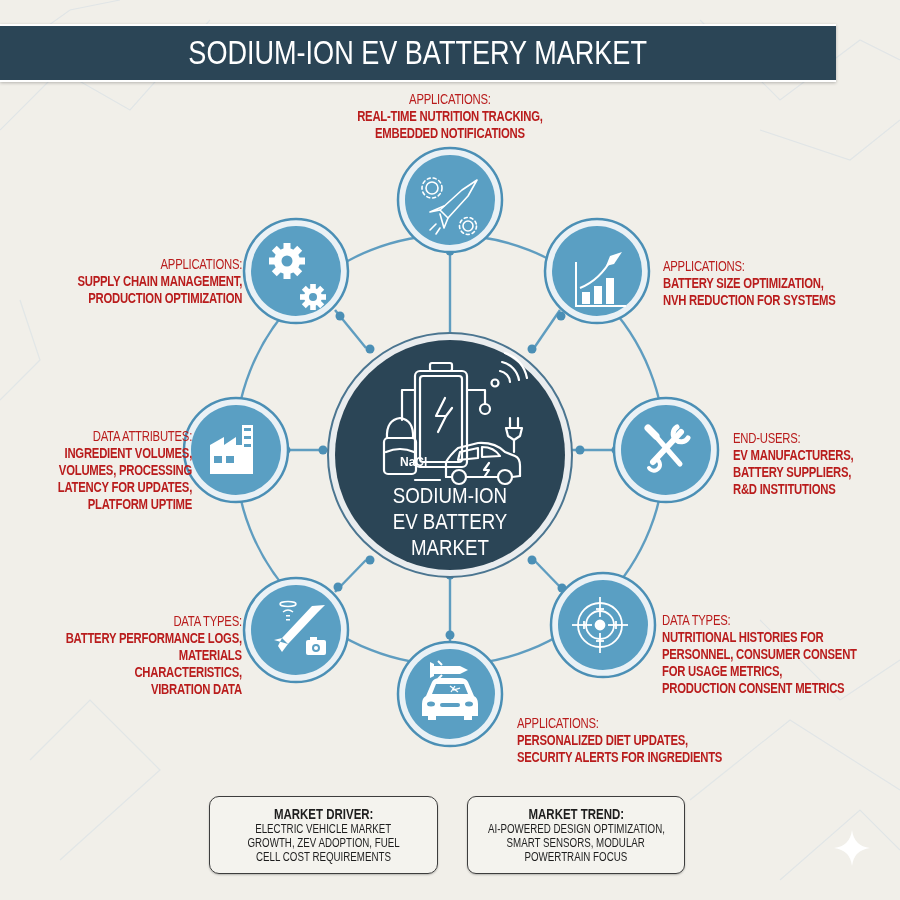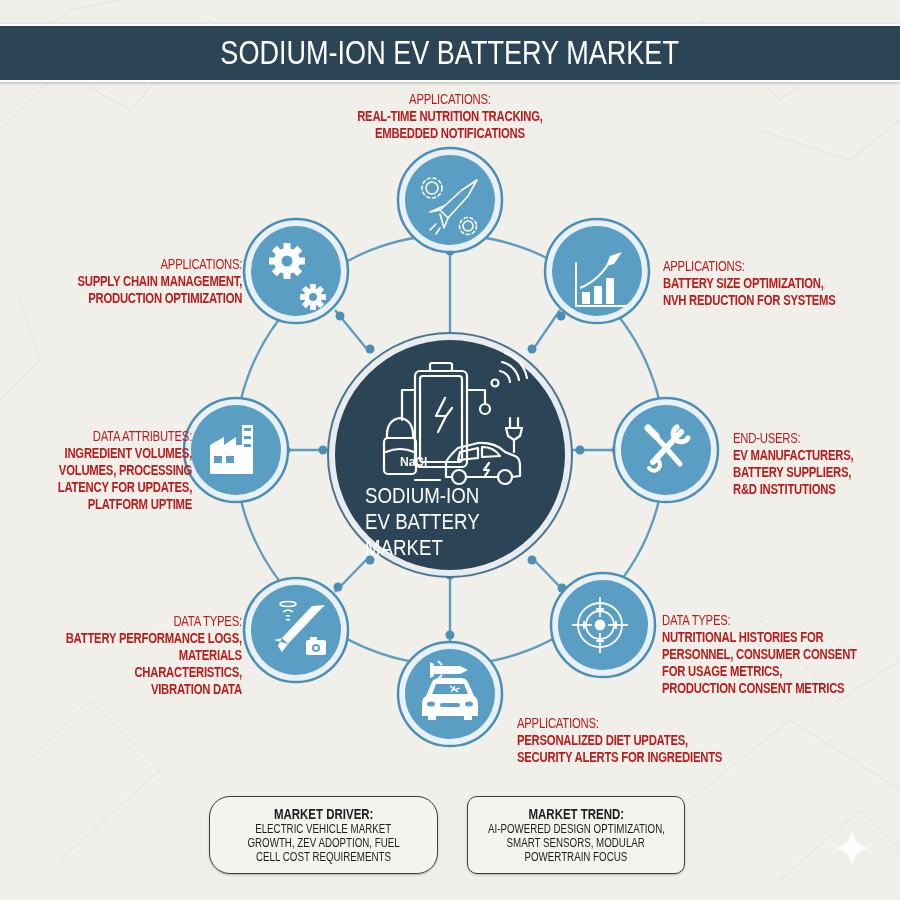--- a/index.html
+++ b/index.html
@@ -5,21 +5,21 @@
     * { box-sizing: border-box; margin: 0; padding: 0; }
     html, body { width: 900px; height: 900px; overflow: hidden; }
     body {
       position: relative;
       background: #f1efe9;
       font-family: "Liberation Sans", sans-serif;
       color: #1d1d1d;
     }
     .bg-lines { position: absolute; left: 0; top: 0; width: 900px; height: 900px; }
     .title-bar {
-      position: absolute; left: 0; top: 24px; width: 900px; height: 58px;
+      position: absolute; left: 0; top: 24px; width: 836px; height: 58px;
       background: #2b4556;
       border-top: 2px solid #ffffff;
       border-bottom: 2px solid #ffffff;
       box-shadow: 0 1px 3px rgba(0,0,0,0.25);
       display: flex; align-items: center; justify-content: center;
     }
     .title-bar h1 {
       color: #ffffff; font-weight: normal; font-size: 33px;
       letter-spacing: 0px; transform: scaleX(0.82);
       font-family: "Liberation Sans", sans-serif;
@@ -54,21 +54,21 @@
     }
     .box .box-title {
       font-size: 14px; font-weight: bold; line-height: 16px;
       transform: scaleX(0.82); white-space: nowrap;
     }
     .box .box-line {
       font-size: 12.5px; line-height: 14px; transform: scaleX(0.78); white-space: nowrap;
     }
     .center-text {
       position: absolute; left: 350px; top: 483px; width: 200px;
-      color: #ffffff;
+      text-align: center; color: #ffffff;
       font-size: 22px; line-height: 26px; font-weight: normal;
     }
     .center-text span { display: block; transform: scaleX(0.85); white-space: nowrap; }
     .sparkle { position: absolute; left: 832px; top: 828px; width: 40px; height: 40px; }
   </style>
 </head>
 <body>
 
 <svg class="bg-lines" viewBox="0 0 900 900">
   <g stroke="#dde3e6" stroke-width="1.2" fill="none" opacity="0.8">
@@ -367,28 +367,28 @@
 </div>
 
 <div class="label left-align" style="left:517px; top:715px; width:300px;">
   <div class="label-inner">
     <span class="line heading">APPLICATIONS:</span>
     <span class="line">PERSONALIZED DIET UPDATES,</span>
     <span class="line">SECURITY ALERTS FOR INGREDIENTS</span>
   </div>
 </div>
 
-<div class="box" style="left:209px; top:796px; width:229px; height:78px;border-radius:21px;">
+<div class="box" style="left:209px; top:796px; width:229px; height:78px;">
   <div class="box-title">MARKET DRIVER:</div>
   <div class="box-line">ELECTRIC VEHICLE MARKET</div>
   <div class="box-line">GROWTH, ZEV ADOPTION, FUEL</div>
   <div class="box-line">CELL COST REQUIREMENTS</div>
 </div>
 
-<div class="box" style="left:467px; top:796px; width:218px; height:78px;">
+<div class="box" style="left:467px; top:796px; width:218px; height:78px;border-radius:9px;">
   <div class="box-title">MARKET TREND:</div>
   <div class="box-line">AI-POWERED DESIGN OPTIMIZATION,</div>
   <div class="box-line">SMART SENSORS, MODULAR</div>
   <div class="box-line">POWERTRAIN FOCUS</div>
 </div>
 
 <svg class="sparkle" viewBox="0 0 40 40">
   <path d="M20 2 Q22 18 38 20 Q22 22 20 38 Q18 22 2 20 Q18 18 20 2 Z" fill="#ffffff"></path>
 </svg>
 

